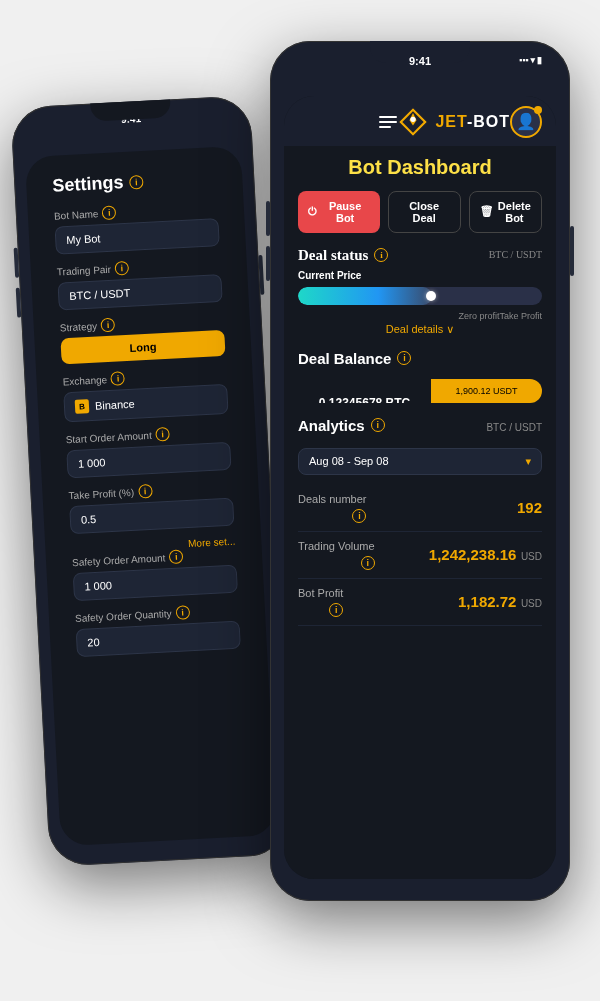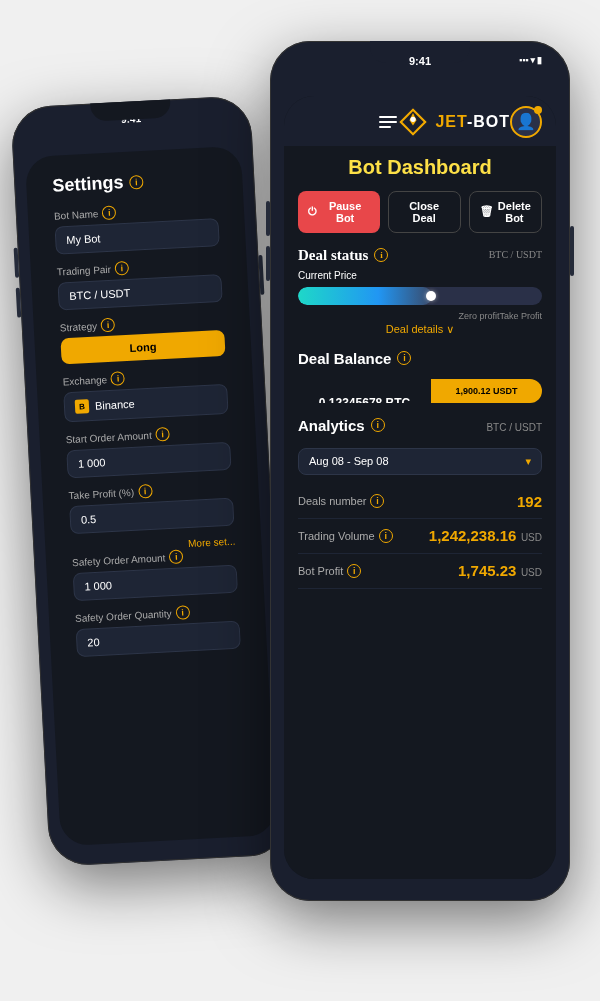--- a/index.html
+++ b/index.html
@@ -331,21 +331,21 @@
 
     .section-subtitle {
       font-size: 10px;
       color: #888;
       text-align: right;
       margin-bottom: 6px;
     }
 
     .current-price-label {
       font-size: 10px;
-      font-weight: 400;
+      font-weight: 700;
       color: #fff;
       margin-bottom: 6px;
     }
 
     .progress-track {
       width: 100%;
       height: 18px;
       background: #2a3048;
       border-radius: 10px;
       overflow: hidden;
@@ -410,21 +410,21 @@
       margin-top: 24px;
     }
 
     .balance-usdt {
       background: #f0a800;
       flex: 1;
       display: flex;
       align-items: center;
       justify-content: center;
       font-size: 9px;
-      font-weight: 700;
+      font-weight: 400;
       color: #000;
     }
 
     .analytics-header {
       display: flex;
       justify-content: space-between;
       align-items: center;
       margin-bottom: 2px;
     }
 
@@ -451,22 +451,23 @@
       justify-content: space-between;
       align-items: center;
       padding: 8px 0;
       border-bottom: 1px solid #1e2535;
     }
 
     .analytics-label {
       font-size: 11px;
       color: #aaa;
       display: flex;
-      align-items: center;
+      align-items: flex-end;
       gap: 4px;
+      flex-direction: column;
     }
 
     .analytics-value {
       font-size: 15px;
       font-weight: 700;
       color: #f0a800;
     }
 
     .analytics-value-sub {
       font-size: 10px;
@@ -784,21 +785,21 @@
                 <span class="analytics-value-sub" style="color:#888;font-size:10px;"> USD</span>
               </div>
             </div>
 
             <div class="analytics-row">
               <div class="analytics-label">
                 <span>Bot Profit</span>
                 <span class="info-icon">i</span>
               </div>
               <div style="text-align:right;">
-                <span class="analytics-value">1,745.23</span>
+                <span class="analytics-value">1,182.72</span>
                 <span class="analytics-value-sub" style="color:#888;font-size:10px;"> USD</span>
               </div>
             </div>
           </div>
 
         </div>
       </div>
     </div>
   </div>
 

